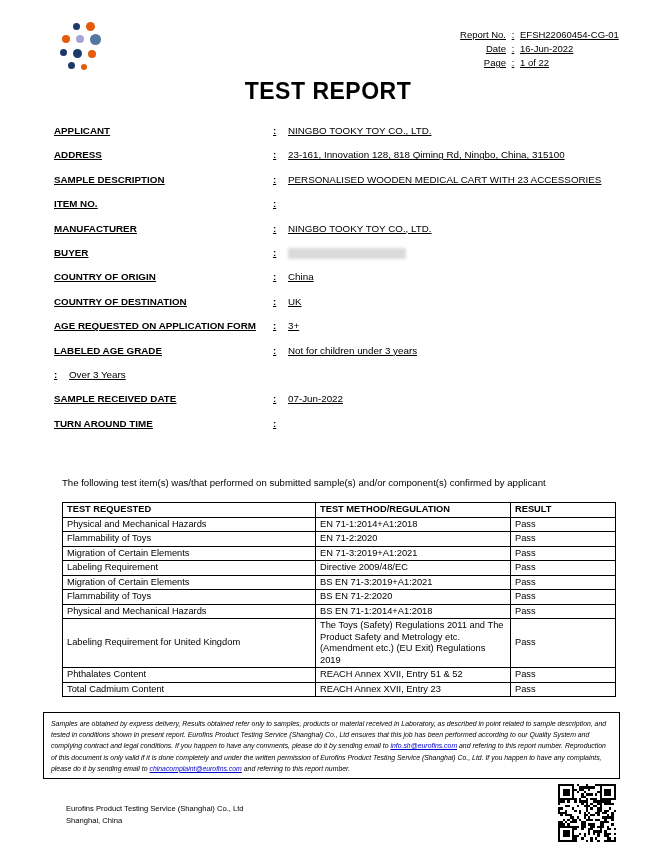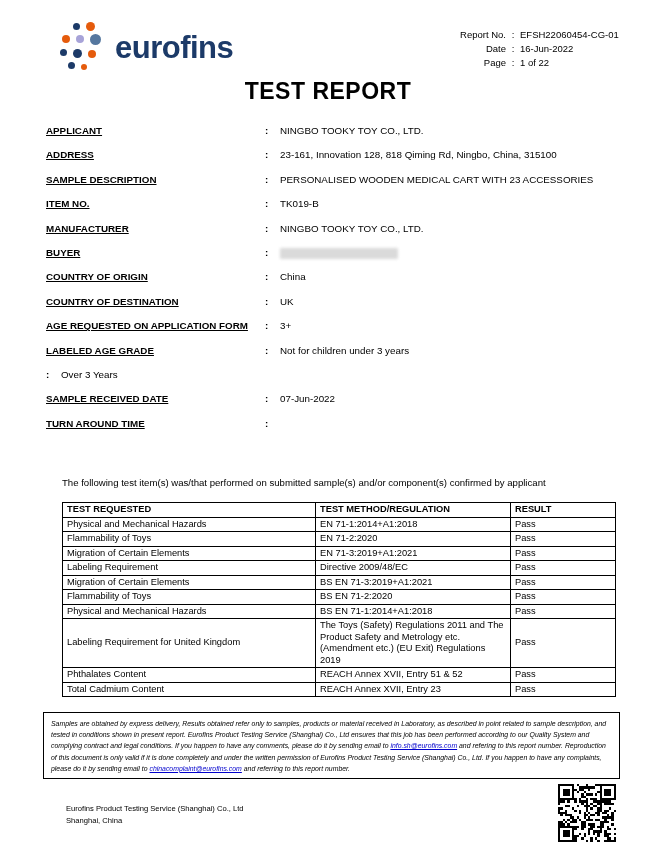--- a/index.html
+++ b/index.html
@@ -11,29 +11,29 @@
   
   .logo { position:absolute; left:60px; top:22px; display:flex; align-items:center; }
   .logo-mark { position:relative; width:48px; height:50px; }
   .logo-mark b { position:absolute; border-radius:50%; display:block; }
   .logo-word {
     font-size:31px; font-weight:bold; letter-spacing:-0.5px;
     color:#1c3a68; margin-left:7px; line-height:1;
   }
   
   .report-info { position:absolute; left:438px; top:28px; width:214px; font-size:9.5px; line-height:14px; }
-  .ri-row { display:flex; }
+  .ri-row { display:flex;text-decoration:underline; }
   .ri-label { width:68px; text-align:right; }
   .ri-colon { width:14px; text-align:center; }
   .ri-value { flex:1; }
   
   .title { position:absolute; left:0; top:78px; width:100%; text-align:center;
            font-size:23px; font-weight:bold; letter-spacing:0.5px; }
   
-  .fields { position:absolute; left:46px; top:123px; width:560px; }
+  .fields { position:absolute; left:54px; top:123px; width:560px;text-decoration:underline; }
   .field { display:flex; margin-bottom:8px; font-size:9.8px; line-height:16.4px; }
   .field-label { width:219px; font-weight:bold; text-decoration:underline; flex-shrink:0; }
   .field-colon { width:6px; flex-shrink:0; font-weight:bold; }
   .field-value { flex:1; padding-left:9px; }
   .redacted { width:118px; height:11px; margin-top:3px; background:#dadada; filter:blur(1.5px); border-radius:1px; }
   
   .intro { position:absolute; left:62px; top:477px; width:570px; font-size:9.6px; }
   
   table.results { position:absolute; left:62px; top:502px; width:553px;
                   border-collapse:collapse; font-size:9.3px; table-layout:fixed;border-radius:31px; }
@@ -67,21 +67,20 @@
       <b style="left:26px;top:0;width:9px;height:9px;background:#e55b0c"></b>
       <b style="left:2px;top:13px;width:8px;height:8px;background:#e55b0c"></b>
       <b style="left:16px;top:13px;width:8px;height:8px;background:#a7a3d8"></b>
       <b style="left:30px;top:12px;width:11px;height:11px;background:#55779f"></b>
       <b style="left:0;top:27px;width:7px;height:7px;background:#1c3a68"></b>
       <b style="left:13px;top:27px;width:9px;height:9px;background:#1c3a68"></b>
       <b style="left:28px;top:28px;width:8px;height:8px;background:#e55b0c"></b>
       <b style="left:8px;top:40px;width:7px;height:7px;background:#1c3a68"></b>
       <b style="left:21px;top:42px;width:6px;height:6px;background:#e55b0c"></b>
     </span>
-    <span class="logo-word">eurofins</span>
   </div>
 
   <div class="report-info">
     <div class="ri-row">
       <span class="ri-label">Report No.</span>
       <span class="ri-colon">:</span>
       <span class="ri-value">EFSH22060454-CG-01</span>
     </div>
     <div class="ri-row">
       <span class="ri-label">Date</span>
@@ -109,21 +108,20 @@
         <span class="field-value">23-161, Innovation 128, 818 Qiming Rd, Ningbo, China, 315100</span>
       </div>
       <div class="field">
         <span class="field-label">SAMPLE DESCRIPTION</span>
         <span class="field-colon">:</span>
         <span class="field-value">PERSONALISED WOODEN MEDICAL CART WITH 23 ACCESSORIES</span>
       </div>
       <div class="field">
         <span class="field-label">ITEM NO.</span>
         <span class="field-colon">:</span>
-        <span class="field-value">TK019-B</span>
       </div>
       <div class="field">
         <span class="field-label">MANUFACTURER</span>
         <span class="field-colon">:</span>
         <span class="field-value">NINGBO TOOKY TOY CO., LTD.</span>
       </div>
       <div class="field">
         <span class="field-label">BUYER</span>
         <span class="field-colon">:</span>
         <span class="field-value">

